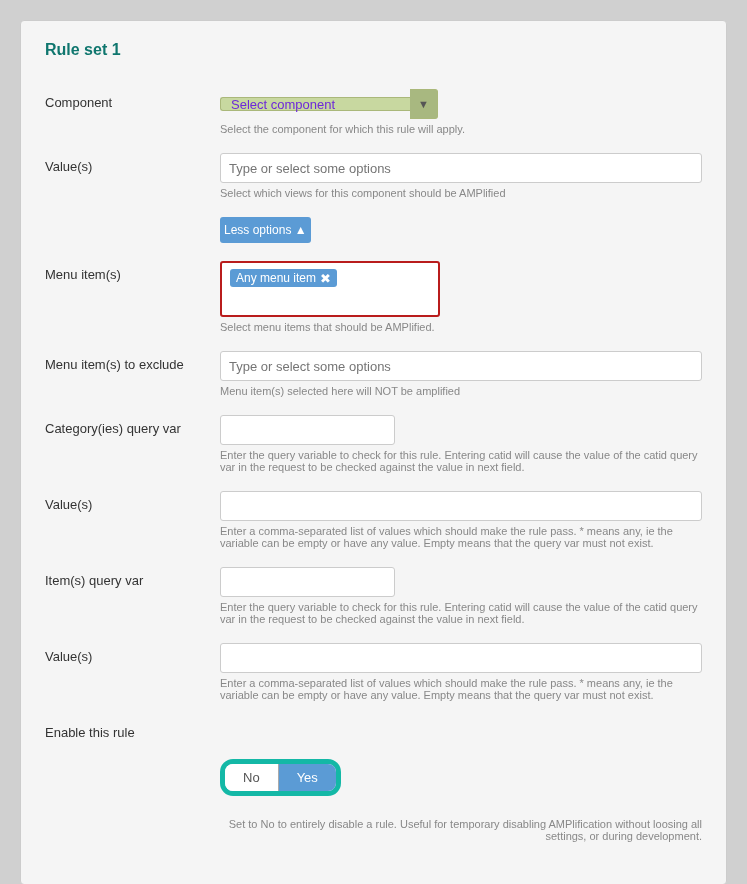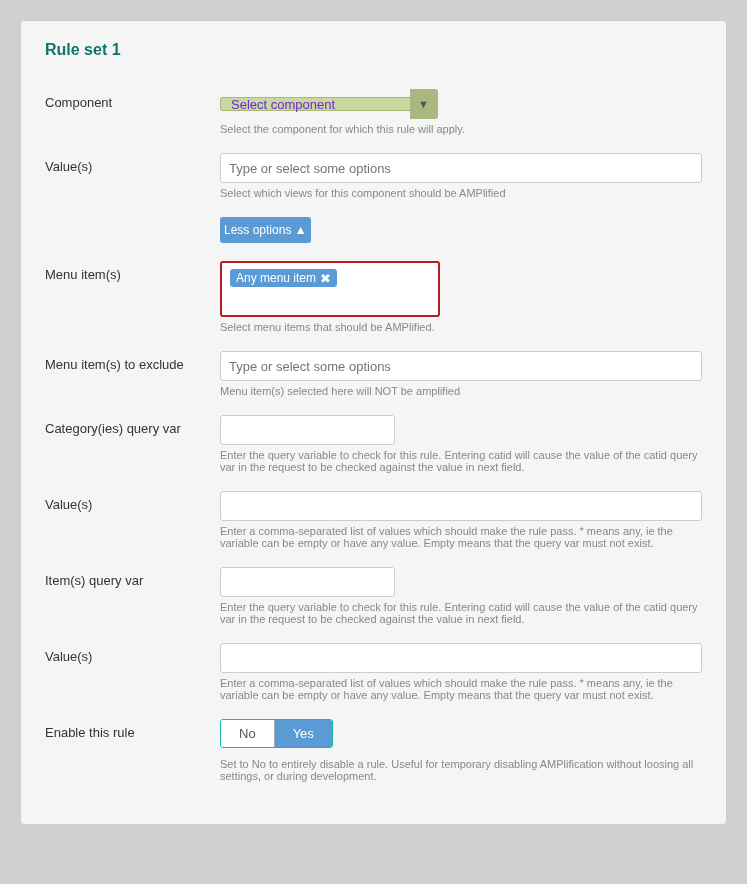--- a/index.html
+++ b/index.html
@@ -127,24 +127,25 @@
       align-items: center;
       gap: 4px;
     }
     .tag-close {
       cursor: pointer;
       font-size: 13px;
       line-height: 1;
     }
     .toggle-group {
       display: flex;
-      border-radius: 3px;
+      border-radius: 13px;
       overflow: hidden;
-      border: 1px solid #14b8a6;
+      border: 5px solid #14b8a6;
       width: fit-content;
+      margin-top: 40px;
     }
     .toggle-no {
       background: #fff;
       border: none;
       padding: 6px 18px;
       font-size: 13px;
       color: #555;
       cursor: pointer;
       border-right: 1px solid #aaa;
     }
@@ -265,16 +266,16 @@
     </div>
   </div>
 
   <div class="form-row">
     <div class="form-label">Enable this rule</div>
     <div class="form-control-wrap">
       <div class="toggle-group">
         <button class="toggle-no">No</button>
         <button class="toggle-yes">Yes</button>
       </div>
-      <div class="help-text" style="max-width:490px; margin-top:10px;">Set to No to entirely disable a rule. Useful for temporary disabling AMPlification without loosing all settings, or during development.</div>
+      <div class="help-text" style="max-width:490px; margin-top:22px;text-align:right;">Set to No to entirely disable a rule. Useful for temporary disabling AMPlification without loosing all settings, or during development.</div>
     </div>
   </div>
 </div>
 
 </body></html>

